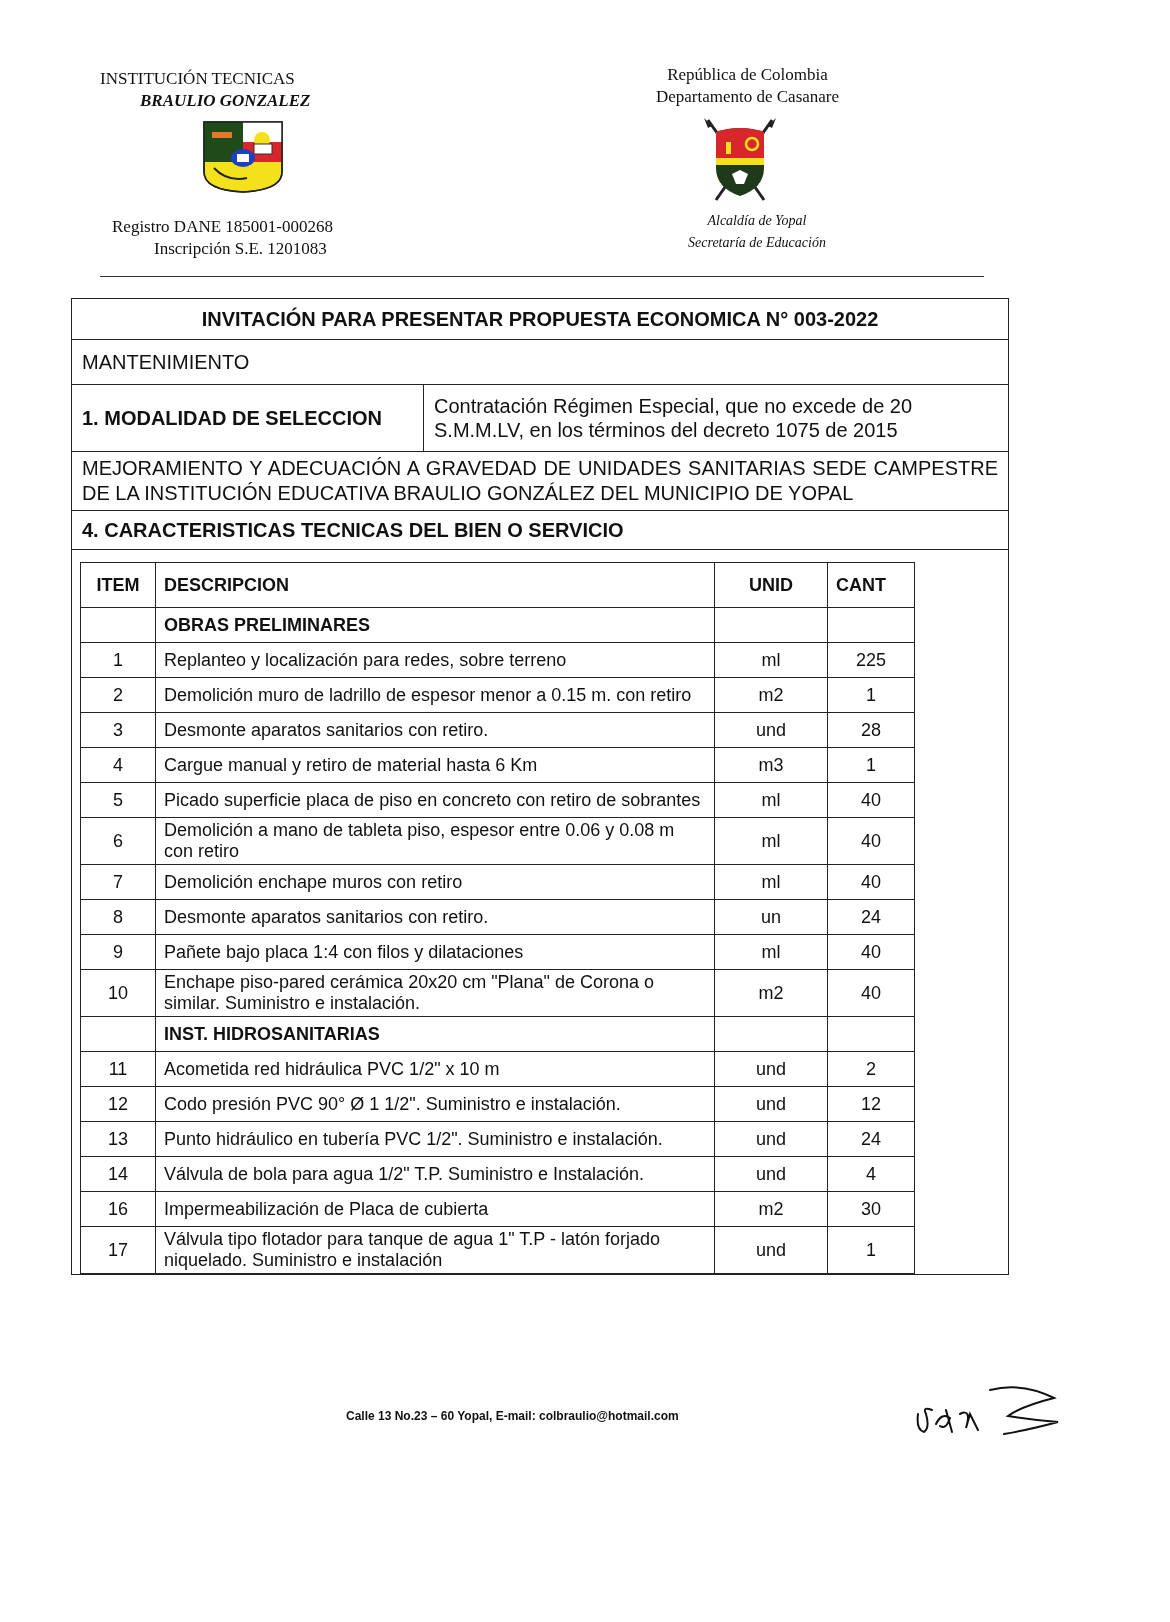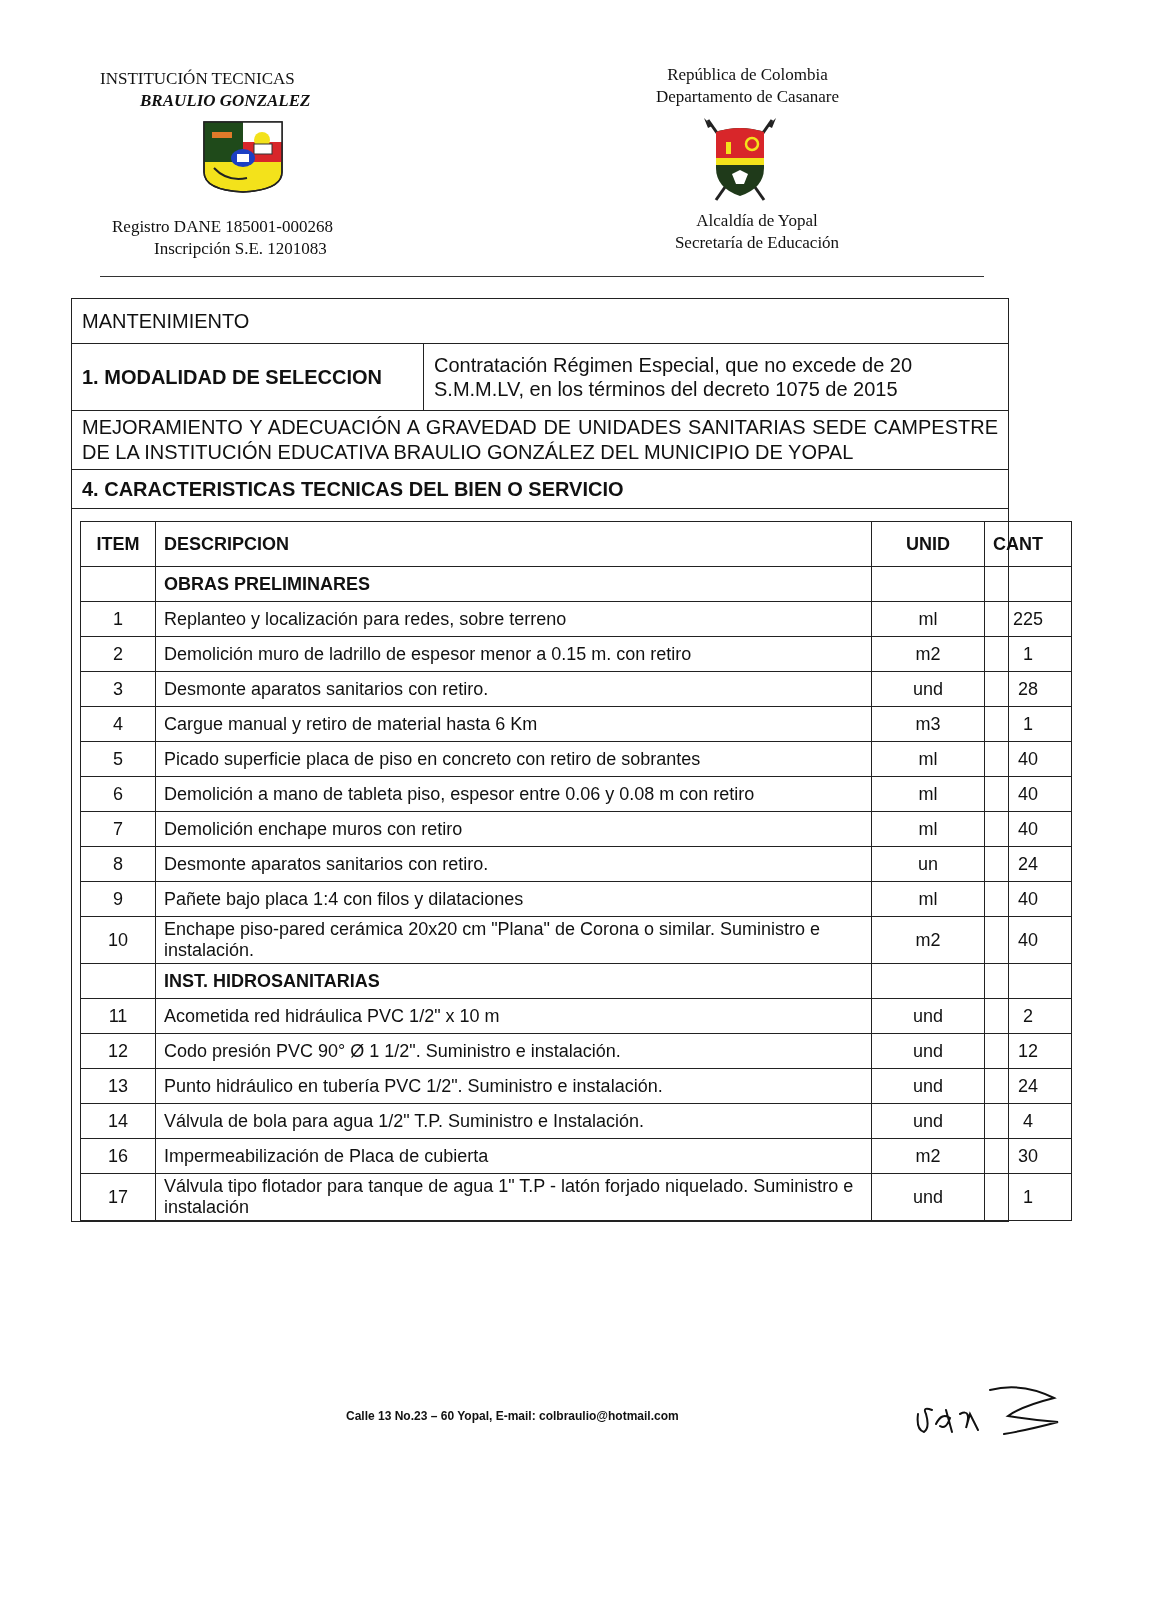--- a/index.html
+++ b/index.html
@@ -10,38 +10,38 @@
     
     .lh-left { position: absolute; left: 100px; top: 68px; width: 260px; font-size: 17px; line-height: 22px; }
     .lh-left .l1 { display: block; }
     .lh-left .l2 { display: block; padding-left: 40px; font-style: italic; font-weight: bold; }
     .shield-left { position: absolute; left: 202px; top: 120px; width: 82px; height: 74px; }
     .lh-left-reg { position: absolute; left: 112px; top: 216px; font-size: 17px; line-height: 22px; }
     .lh-left-reg .r2 { display: block; padding-left: 42px; }
 
     .lh-right { position: absolute; left: 640px; top: 64px; width: 215px; text-align: center; font-size: 17px; line-height: 22px; }
     .shield-right { position: absolute; left: 700px; top: 116px; width: 80px; height: 86px; }
-    .lh-right-bot { position: absolute; left: 652px; top: 210px; width: 210px; text-align: center; font-size: 17px; line-height: 22px; }
+    .lh-right-bot { position: absolute; left: 652px; top: 210px; width: 210px; text-align: center; font-size: 14px; line-height: 22px; font-style: italic; }
 
     .rule { position: absolute; left: 100px; top: 276px; width: 884px; height: 0; border-top: 1.5px solid #333; }
 
     
     .form { position: absolute; left: 71px; top: 298px; width: 938px; border: 1.5px solid #222; box-sizing: border-box; font-size: 20px; }
     .row { border-bottom: 1.5px solid #222; display: flex; }
     .row:last-child { border-bottom: none; }
     .title-row { height: 40px; justify-content: center; align-items: center; font-weight: bold; font-size: 20px; }
     .label-cell { width: 352px; border-right: 1.5px solid #222; padding: 0 10px; box-sizing: border-box; display: flex; align-items: center; font-weight: bold; }
     .value-cell { flex: 1; padding: 0 10px; display: flex; align-items: center; line-height: 24px; }
     .r1 { height: 44px; }
     .r2 { height: 66px; }
     .sec-row { height: 38px; padding: 0 10px; align-items: center; font-weight: bold; }
     .obj-row { padding: 4px 10px; line-height: 25px; text-align: justify; text-align-last: left; display: block; }
     .items-wrap { display: block; padding: 12px 14px 0 8px; }
 
-    table.items { border-collapse: collapse; width: 992px; font-size: 18px; padding-left: 30px; }
+    table.items { border-collapse: collapse; width: 835px; font-size: 18px; padding-left: 30px; }
     table.items td, table.items th { border: 1.5px solid #222; padding: 2px 8px; height: 30px; line-height: 21px; }
     table.items th { font-weight: bold; text-align: left; height: 40px; }
     table.items th.c, table.items td.c { text-align: center; }
     table.items td.grp { font-weight: bold; }
     .col-item { width: 58px; }
     .col-unid { width: 96px; }
     .col-cant { width: 70px; }
 
     
     .footer { position: absolute; left: 346px; top: 1409px; font-size: 12px; font-weight: bold; }
@@ -89,20 +89,21 @@
   <path d="M32 58 L40 54 L48 58 L44 68 L36 68 Z" fill="#ffffff"></path>
 </svg>
 <div class="lh-right-bot serif">
   <div>Alcaldía de Yopal</div>
   <div>Secretaría de Educación</div>
 </div>
 
 <div class="rule"></div>
 
 <div class="form sans">
+  <div class="row title-row">INVITACIÓN PARA PRESENTAR PROPUESTA ECONOMICA N° 003-2022</div>
 
   <div class="row r1">
     <div class="value-cell">MANTENIMIENTO</div>
   </div>
 
   <div class="row r2">
     <div class="label-cell">1.  MODALIDAD DE SELECCION</div>
     <div class="value-cell">
       <div>
         <div>Contratación Régimen Especial, que no excede de 20</div>

